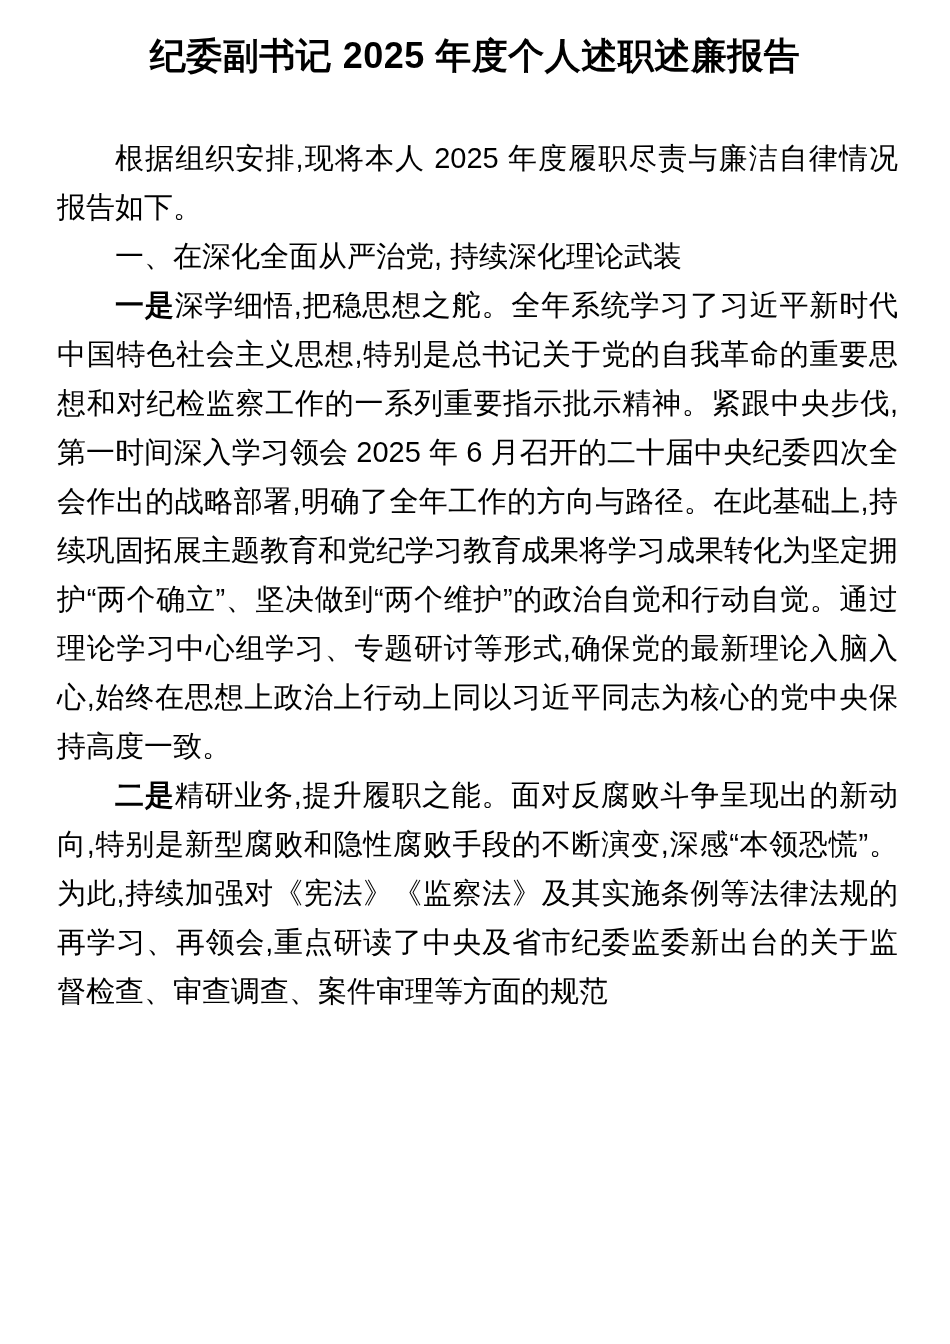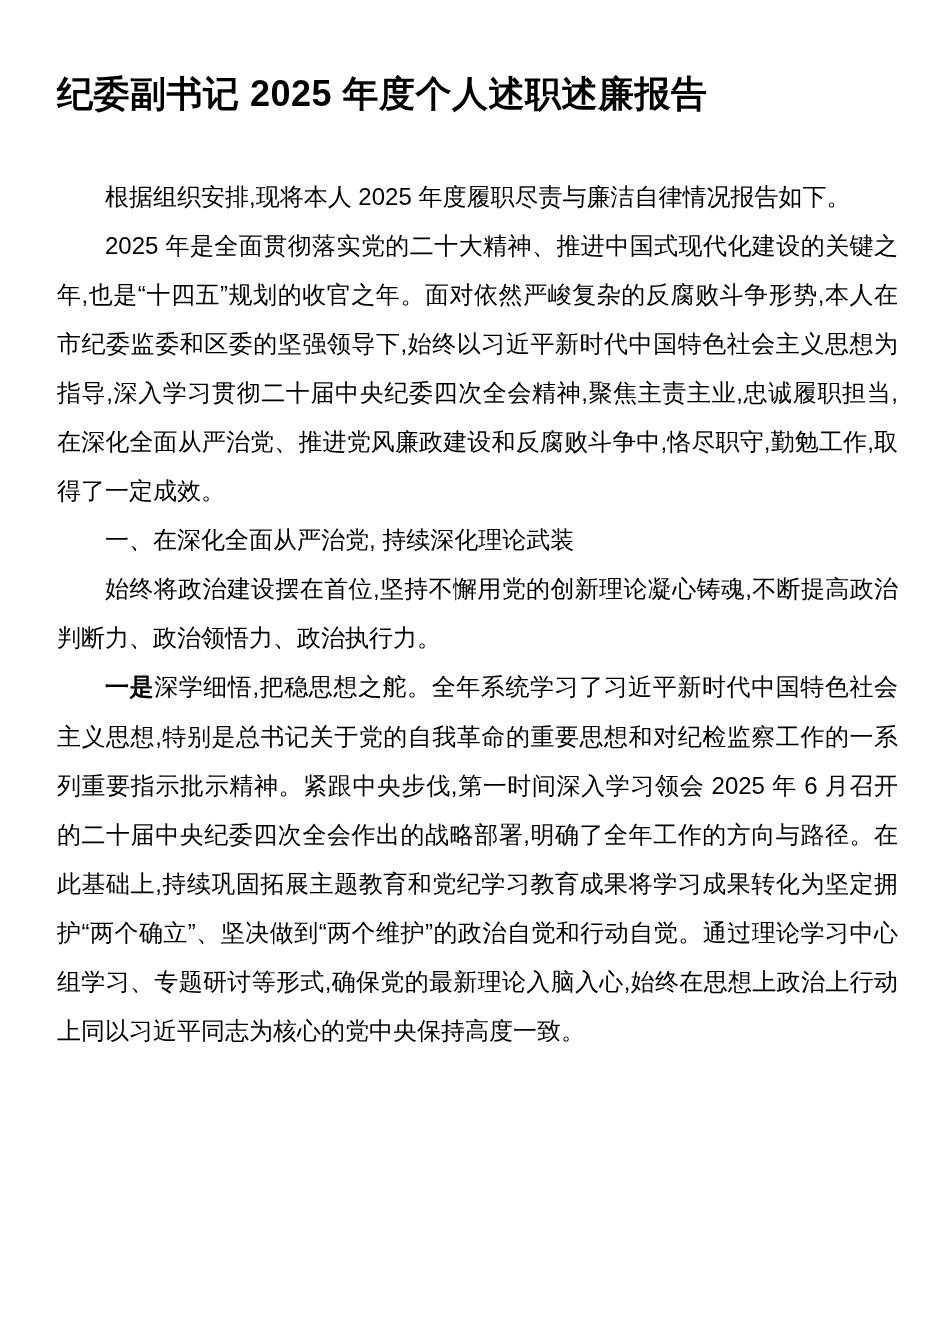--- a/index.html
+++ b/index.html
@@ -14,29 +14,30 @@
     color: #000000;
     font-family: "Liberation Sans", sans-serif;
   }
   .page {
     width: 950px;
     height: 1344px;
     background: #ffffff;
     box-sizing: border-box;
   }
   .doc-title {
-    margin: 72px 57px 0 57px;
+    margin: 34px 57px 0 57px;
     font-size: 36px;
     font-weight: 700;
     line-height: 44px;
+    text-align: center;
     letter-spacing: 0.5px;
   }
   .doc-content {
     margin: 56px 52px 0 57px;
-    font-size: 24px;
+    font-size: 29px;
     line-height: 49px;
     text-align: justify;
     text-justify: inter-ideograph;
   }
   .doc-content p {
     margin: 0;
     padding: 0;
     text-indent: 2em;
   }
   .lead-bold {
@@ -48,23 +49,22 @@
 <body>
 
 <div class="page">
 
   <h1 class="doc-title">纪委副书记 2025 年度个人述职述廉报告</h1>
 
   <div class="doc-content">
 
     <p>根据组织安排,现将本人 2025 年度履职尽责与廉洁自律情况报告如下。</p>
 
-    <p>2025 年是全面贯彻落实党的二十大精神、推进中国式现代化建设的关键之年,也是“十四五”规划的收官之年。面对依然严峻复杂的反腐败斗争形势,本人在市纪委监委和区委的坚强领导下,始终以习近平新时代中国特色社会主义思想为指导,深入学习贯彻二十届中央纪委四次全会精神,聚焦主责主业,忠诚履职担当,在深化全面从严治党、推进党风廉政建设和反腐败斗争中,恪尽职守,勤勉工作,取得了一定成效。</p>
 
     <p>一、在深化全面从严治党, 持续深化理论武装</p>
 
-    <p>始终将政治建设摆在首位,坚持不懈用党的创新理论凝心铸魂,不断提高政治判断力、政治领悟力、政治执行力。</p>
 
     <p><span class="lead-bold">一是</span><span>深学细悟,把稳思想之舵。全年系统学习了习近平新时代中国特色社会主义思想,特别是总书记关于党的自我革命的重要思想和对纪检监察工作的一系列重要指示批示精神。紧跟中央步伐,第一时间深入学习领会 2025 年 6 月召开的二十届中央纪委四次全会作出的战略部署,明确了全年工作的方向与路径。在此基础上,持续巩固拓展主题教育和党纪学习教育成果将学习成果转化为坚定拥护“两个确立”、坚决做到“两个维护”的政治自觉和行动自觉。通过理论学习中心组学习、专题研讨等形式,确保党的最新理论入脑入心,始终在思想上政治上行动上同以习近平同志为核心的党中央保持高度一致。</span></p>
 
+    <p><span class="lead-bold">二是</span><span>精研业务,提升履职之能。面对反腐败斗争呈现出的新动向,特别是新型腐败和隐性腐败手段的不断演变,深感“本领恐慌”。为此,持续加强对《宪法》《监察法》及其实施条例等法律法规的再学习、再领会,重点研读了中央及省市纪委监委新出台的关于监督检查、审查调查、案件审理等方面的规范</span></p>
 
   </div>
 </div>
 
 </body></html>

